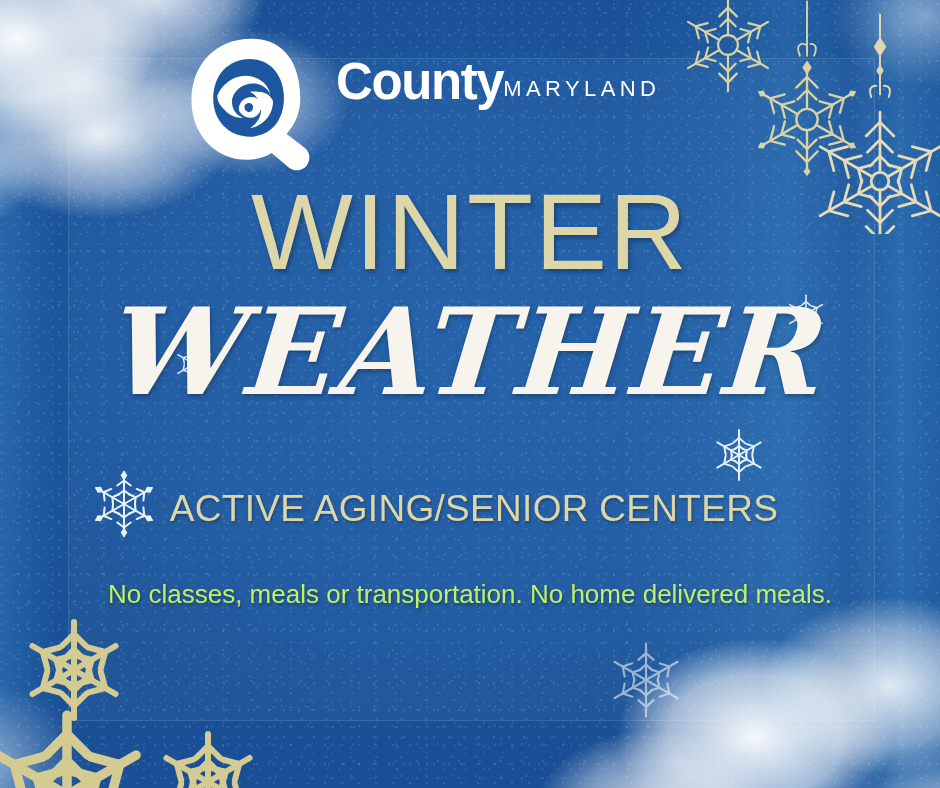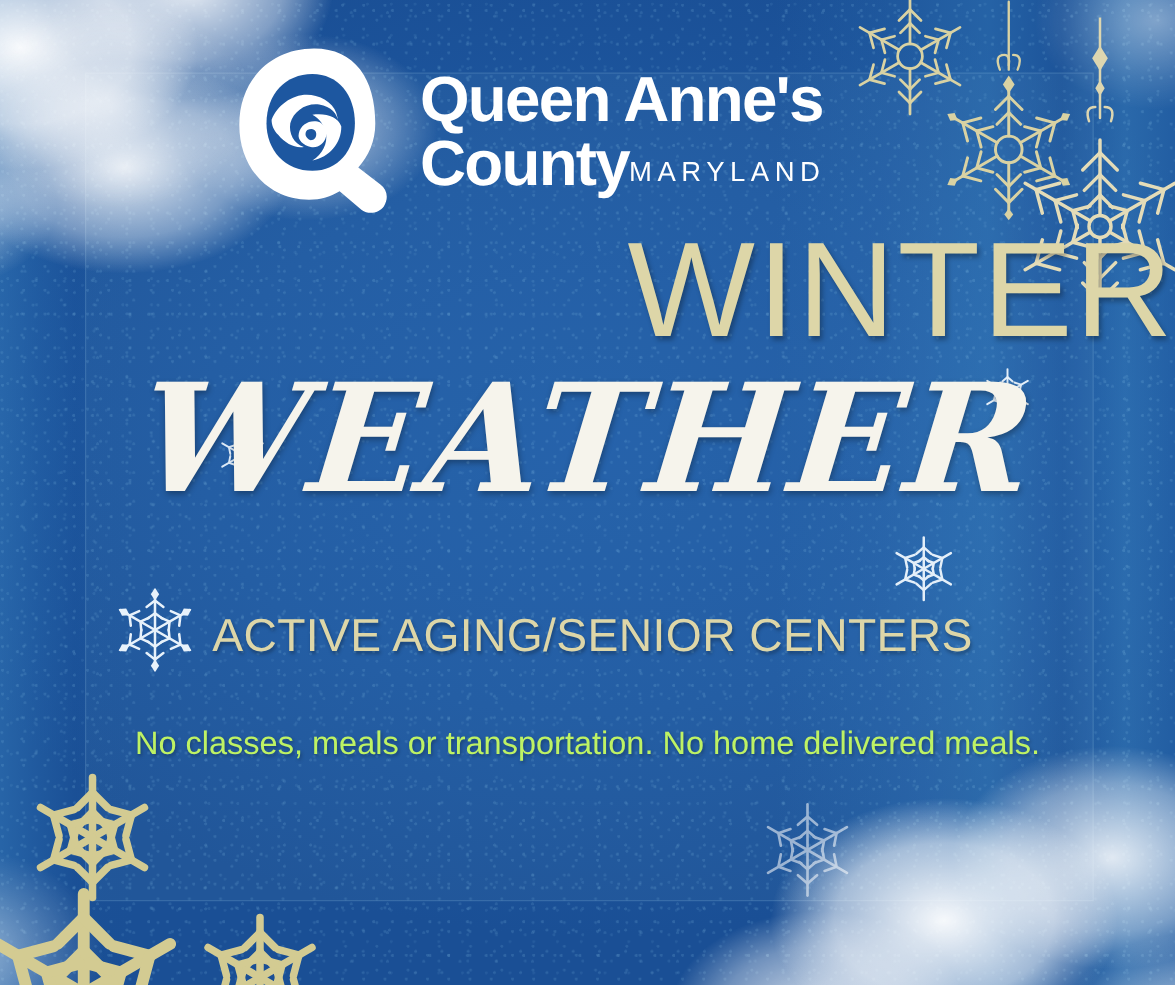--- a/index.html
+++ b/index.html
@@ -108,21 +108,21 @@
     color:#ffffff;font-size:51px;font-weight:bold;line-height:1.02;
     letter-spacing:-1.4px;
   }
   .logo-state{
     color:#ffffff;font-size:22px;font-weight:normal;letter-spacing:4.4px;
     position:relative;top:-3px;
   }
 
   
   .h-winter{
-    position:absolute;left:0;right:0;top:178px;text-align:right;
+    position:absolute;left:0;right:0;top:178px;text-align:center;
     color:#ddd6a8;font-size:108px;line-height:1;
     letter-spacing:2px;font-weight:normal;
     text-shadow:2px 3px 4px rgba(0,0,0,.30);
   }
   .h-weather{
     position:absolute;left:0;right:0;top:292px;text-align:center;
     color:#f6f4ec;
     font-family:"DejaVu Serif", serif;
     font-style:italic;font-weight:bold;
     font-size:120px;line-height:1;letter-spacing:1px;
@@ -364,21 +364,20 @@
         C33 52 36 58 42 60 C37 61 31 58 27 53 C24 50 23 47 23 44 Z"></path>
       <path fill="#ffffff" d="
         M64 48 C64 58 57 66 47 68 C53 64 56 58 55 52
         C54 47 51 43 47 41 C55 40 62 42 64 48 Z"></path>
       <path fill="#ffffff" d="
         M39 52 C40 47 45 44 50 45 C54 46 56 50 55 54
         C54 58 50 61 46 60 C42 59 38 56 39 52 Z
         M44 50 C42 52 43 55 46 56 C48 56 50 54 49 51 C48 49 46 49 44 50 Z"></path>
     </svg>
     <div class="logo-text">
-      <div class="logo-line1">Queen Anne's</div>
       <div class="logo-line2">
         <span class="logo-county">County</span>
         <span class="logo-state">MARYLAND</span>
       </div>
     </div>
   </div>
 
   <div class="h-winter">WINTER</div>
   <div class="h-weather">WEATHER</div>
 

